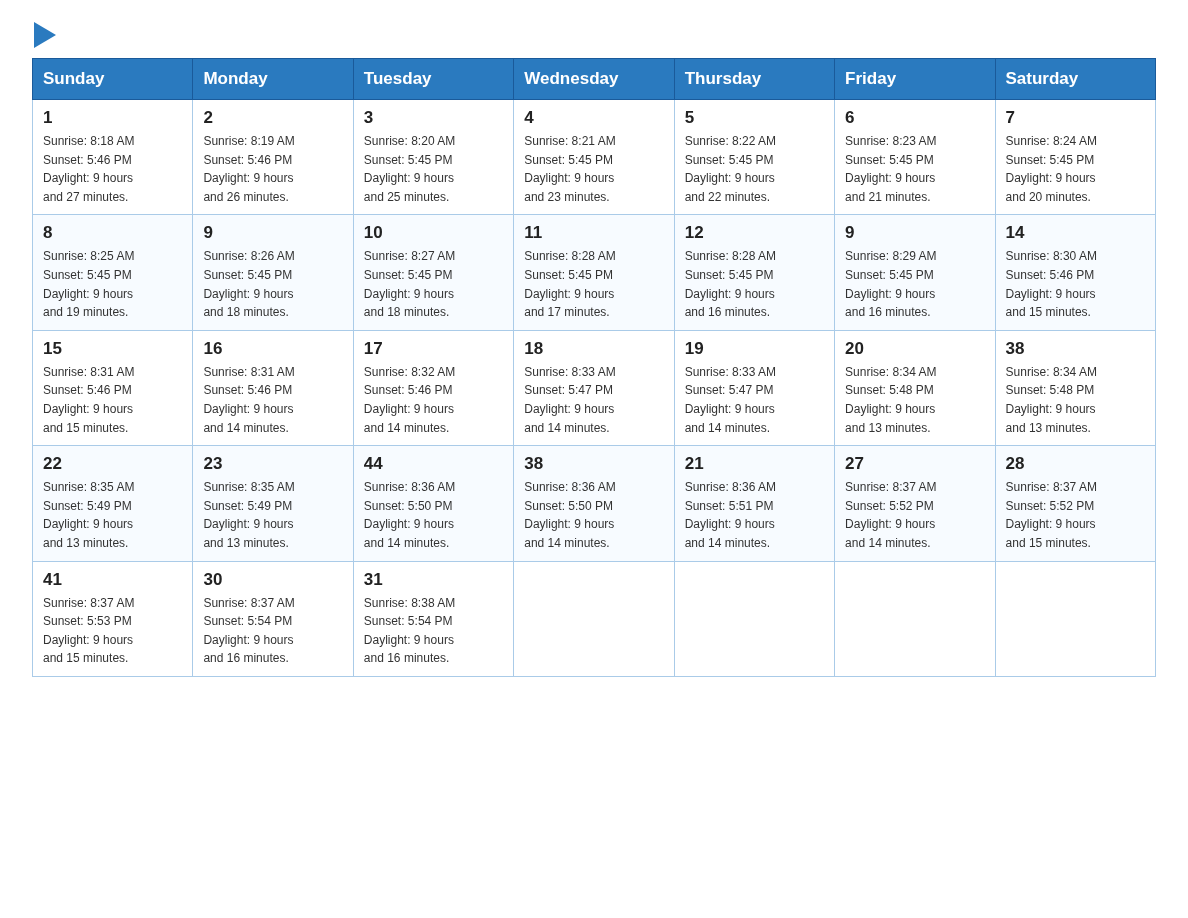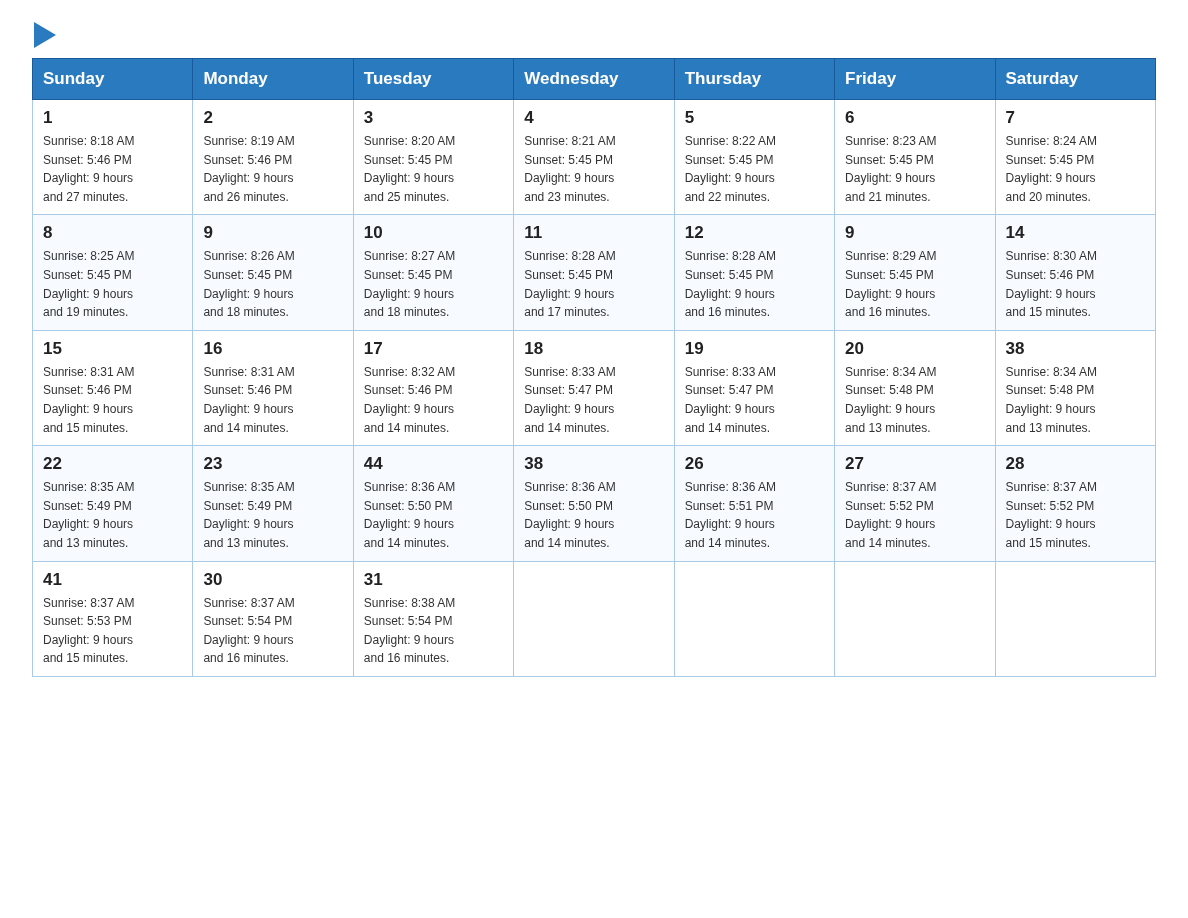--- a/index.html
+++ b/index.html
@@ -224,21 +224,21 @@
         </td>
         <td>
           <div class="day-number">44</div>
           <div class="day-info">Sunrise: 8:36 AM<br>Sunset: 5:50 PM<br>Daylight: 9 hours<br>and 14 minutes.</div>
         </td>
         <td>
           <div class="day-number">38</div>
           <div class="day-info">Sunrise: 8:36 AM<br>Sunset: 5:50 PM<br>Daylight: 9 hours<br>and 14 minutes.</div>
         </td>
         <td>
-          <div class="day-number">26</div>
+          <div class="day-number">21</div>
           <div class="day-info">Sunrise: 8:36 AM<br>Sunset: 5:51 PM<br>Daylight: 9 hours<br>and 14 minutes.</div>
         </td>
         <td>
           <div class="day-number">27</div>
           <div class="day-info">Sunrise: 8:37 AM<br>Sunset: 5:52 PM<br>Daylight: 9 hours<br>and 14 minutes.</div>
         </td>
         <td>
           <div class="day-number">28</div>
           <div class="day-info">Sunrise: 8:37 AM<br>Sunset: 5:52 PM<br>Daylight: 9 hours<br>and 15 minutes.</div>
         </td>

